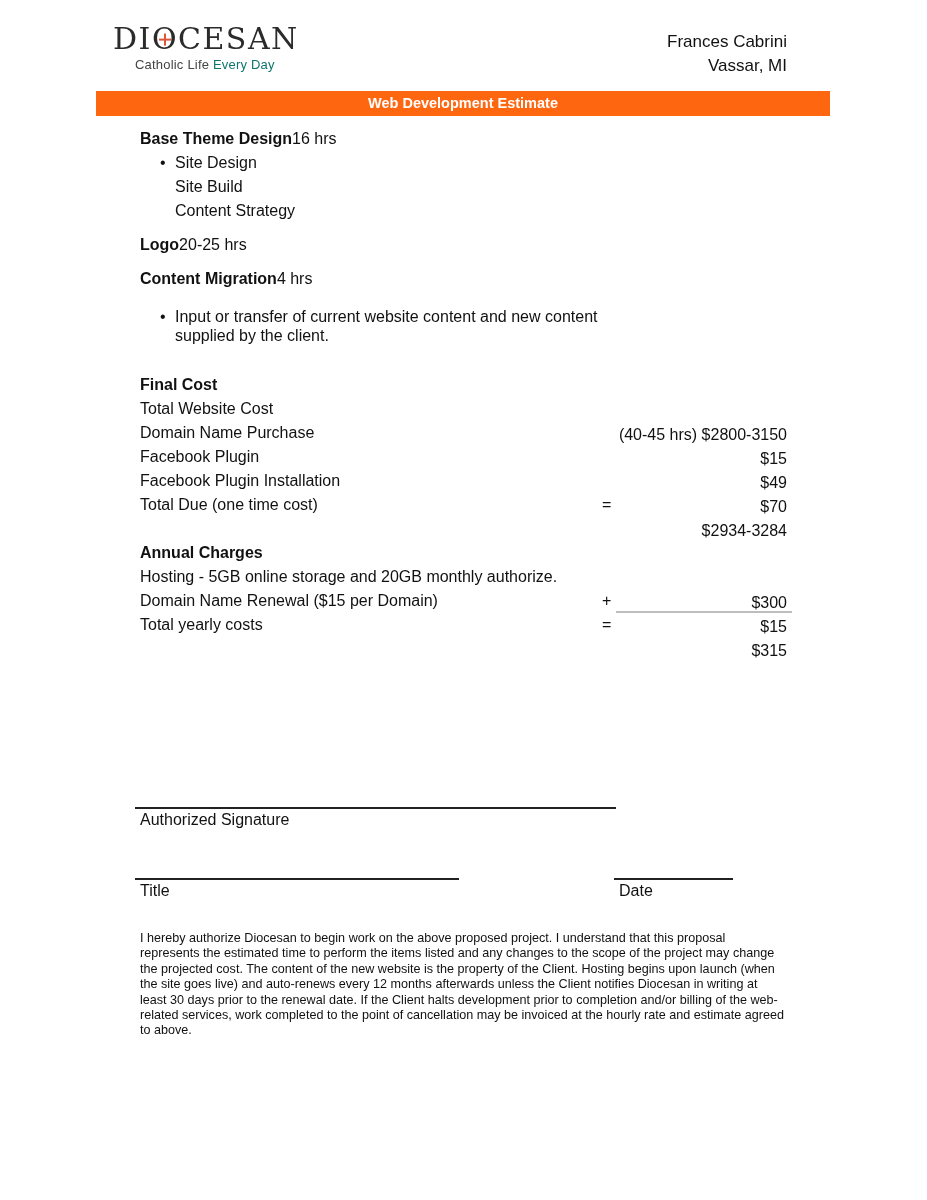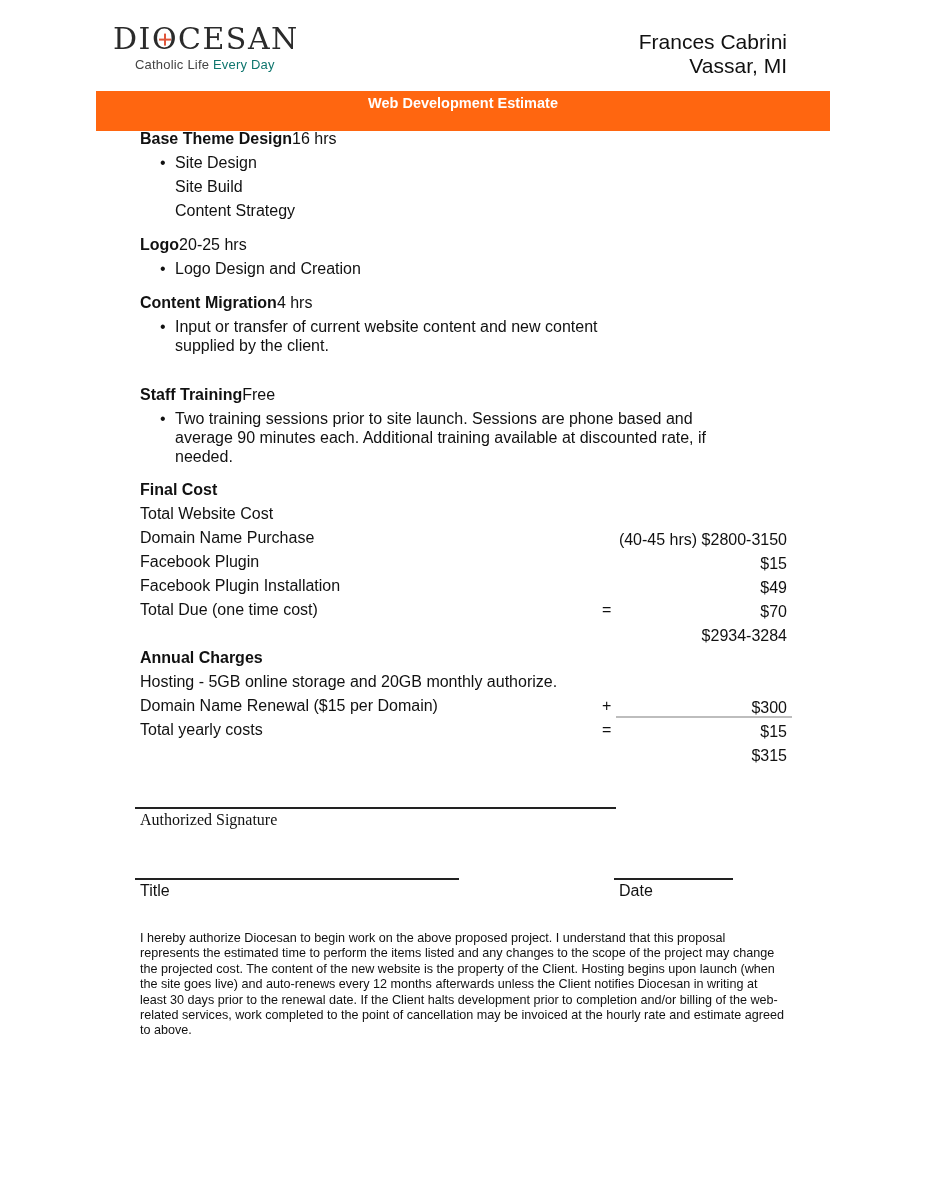--- a/index.html
+++ b/index.html
@@ -27,25 +27,25 @@
     }
     .logo-cross::before { left: 5px; top: 0; width: 2px; height: 12px; }
     .logo-cross::after { left: 0; top: 5px; width: 12px; height: 2px; }
     .logo-tag {
       position: absolute; left: 22px; top: 35px; font-size: 13px; color: #444;
       white-space: nowrap; letter-spacing: 0.2px;
     }
     .logo-tag .accent { color: #0f766e; }
 
     
-    .client { right: 140px; top: 30px; text-align: right; font-size: 21px; line-height: 24px; color: #111; }
+    .client { right: 140px; top: 30px; text-align: right; font-size: 17px; line-height: 24px; color: #111; }
 
     
     .banner {
-      left: 96px; top: 91px; width: 734px; height: 40px; background: #ff6610;
+      left: 96px; top: 91px; width: 734px; height: 25px; background: #ff6610;
       color: #ffffff; font-weight: bold; font-size: 14.5px; text-align: center; line-height: 25px;
     }
 
     
     .content { left: 140px; top: 127px; width: 647px; font-size: 16px; }
     .row { display: flex; justify-content: flex-start; align-items: baseline; height: 24px; line-height: 24px; }
     .row .label { font-weight: bold; }
     .bullets { margin: 0; padding: 0; list-style: none; }
     .bullets li { position: relative; padding-left: 35px; line-height: 24px; }
     .bullets li.dot::before { content: "•"; position: absolute; left: 20px; top: 0; }
@@ -92,44 +92,32 @@
       <li>Site Build</li>
       <li>Content Strategy</li>
     </ul>
   </div>
 
   <div class="section">
     <div class="row">
       <span class="label">Logo</span>
       <span>20-25 hrs</span>
     </div>
-    <ul class="bullets">
-      <li class="dot">Logo Design and Creation</li>
-    </ul>
   </div>
 
   <div class="section" style="margin-bottom:28px;">
     <div class="row">
       <span class="label">Content Migration</span>
       <span>4 hrs</span>
     </div>
-    <ul class="bullets" style="margin-top:2px;">
+    <ul class="bullets" style="margin-top:16px;">
       <li class="dot wrap-li">Input or transfer of current website content and new content supplied by the client.</li>
     </ul>
   </div>
 
-  <div class="section" style="margin-bottom:12px;">
-    <div class="row">
-      <span class="label">Staff Training</span>
-      <span>Free</span>
-    </div>
-    <ul class="bullets" style="margin-top:2px;">
-      <li class="dot wrap-li-wide">Two training sessions prior to site launch. Sessions are phone based and average 90 minutes each. Additional training available at discounted rate, if needed.</li>
-    </ul>
-  </div>
 
   <div style="margin-bottom:24px;">
     <div class="row">
       <span class="label">Final Cost</span>
     </div>
     <div class="cost-row">
       <span class="c-label">Total Website Cost</span>
       <span class="c-op"></span>
       <span class="c-val">(40-45 hrs) $2800-3150</span>
     </div>
@@ -172,21 +160,21 @@
     </div>
     <div class="cost-row">
       <span class="c-label">Total yearly costs</span>
       <span class="c-op">=</span>
       <span class="c-val">$315</span>
     </div>
   </div>
 </div>
 
 <div class="abs sig-line" style="left:135px; top:807px; width:481px;"></div>
-<div class="abs sig-label" style="left:140px; top:811px;font-family:Liberation Serif, serif;">Authorized Signature</div>
+<div class="abs sig-label" style="left:140px; top:811px;">Authorized Signature</div>
 
 <div class="abs sig-line" style="left:135px; top:878px; width:324px;"></div>
 <div class="abs sig-label" style="left:140px; top:882px;">Title</div>
 
 <div class="abs sig-line" style="left:614px; top:878px; width:119px;"></div>
 <div class="abs sig-label" style="left:619px; top:882px;">Date</div>
 
 <div class="abs legal">I hereby authorize Diocesan to begin work on the above proposed project. I understand that this proposal represents the estimated time to perform the items listed and any changes to the scope of the project may change the projected cost. The content of the new website is the property of the Client. Hosting begins upon launch (when the site goes live) and auto-renews every 12 months afterwards unless the Client notifies Diocesan in writing at least 30 days prior to the renewal date. If the Client halts development prior to completion and/or billing of the web-related services, work completed to the point of cancellation may be invoiced at the hourly rate and estimate agreed to above.</div>
 
 </body></html>

